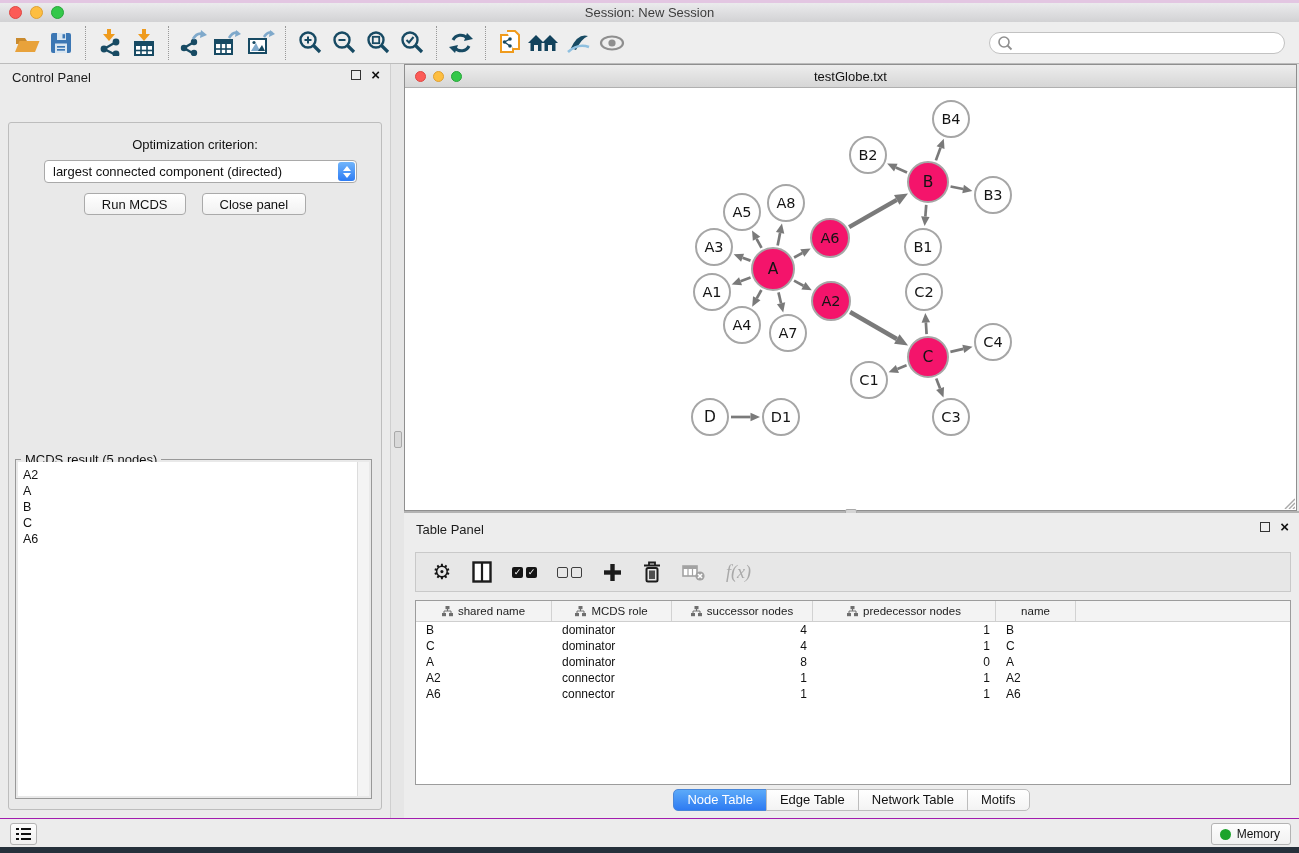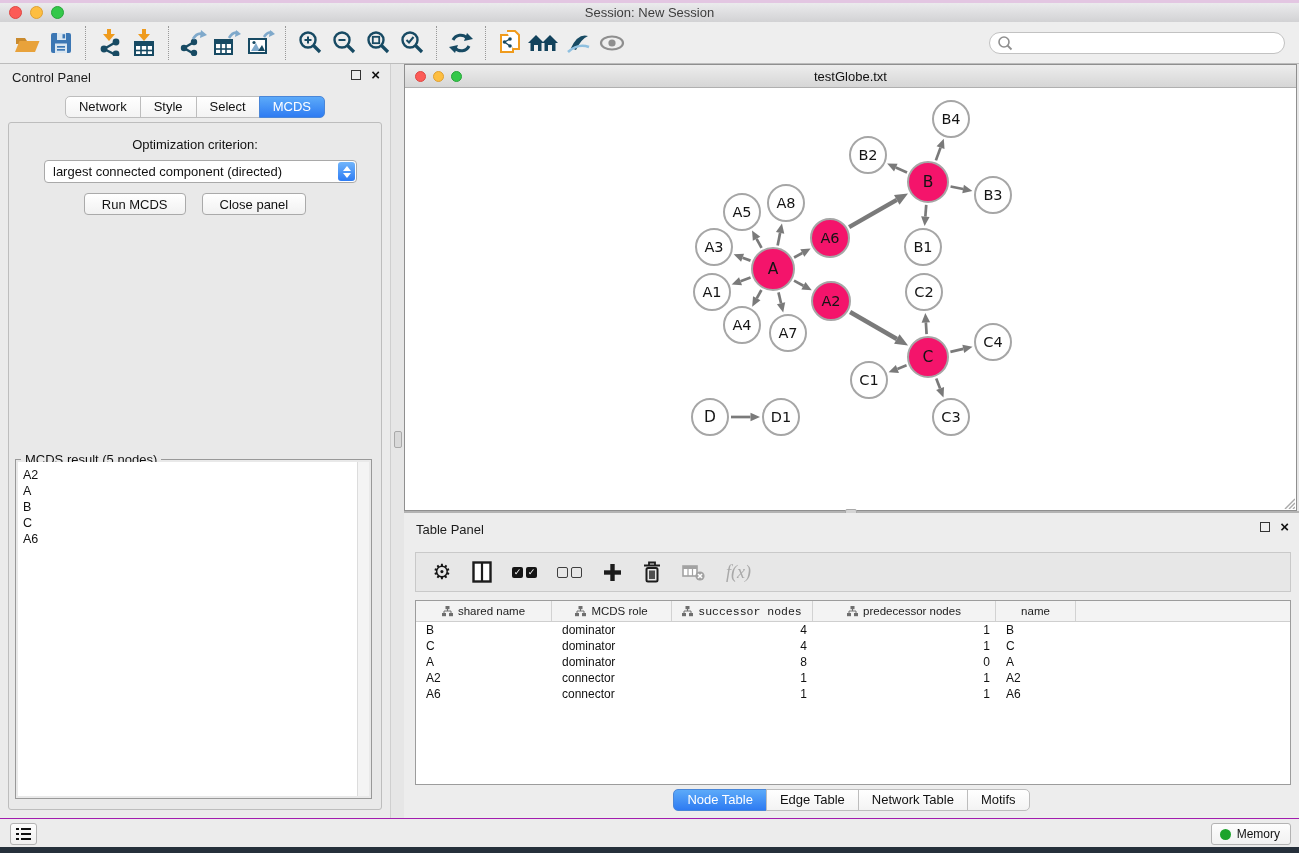--- a/index.html
+++ b/index.html
@@ -291,26 +291,20 @@
     <input placeholder="" style="">
   </div>
 </div>
 
 <div class="control-panel">
   <div class="panel-head">Control Panel</div>
   <div class="panel-icons">
     <span class="float-ic"></span>
     <span class="close-ic">×</span>
   </div>
-  <div class="cp-tabs seg-row" id="cp-tabs">
-      <div class="seg">Network</div>
-      <div class="seg">Style</div>
-      <div class="seg">Select</div>
-      <div class="seg active">MCDS</div>
-    </div>
   <div class="cp-body">
     <div class="opt-label">Optimization criterion:</div>
     <div class="criterion">
       <span>largest connected component (directed)</span>
       <span class="stepper">
         <span class="tri-up"></span>
           <span class="tri-dn"></span>
       </span>
     </div>
     <div class="btn-row">
@@ -506,21 +500,21 @@
         </div>
         <div class="th-cell" style="width: 120px;">
           <svg width="11" height="11">
             <rect x="3.5" y="0" width="4" height="3.2" fill="#6e6e6e"></rect>
             <rect x="0" y="7" width="4" height="3.2" fill="#6e6e6e"></rect>
             <rect x="7" y="7" width="4" height="3.2" fill="#6e6e6e"></rect>
             <path d="M5.5 3 v2 M2 7 V5 h7 v2" stroke="#6e6e6e" stroke-width="1" fill="none"></path>
           </svg>
           <span>MCDS role</span>
         </div>
-        <div class="th-cell" style="width: 141px; font-family: Liberation Mono, monospace;">
+        <div class="th-cell" style="width: 141px;">
           <svg width="11" height="11">
             <rect x="3.5" y="0" width="4" height="3.2" fill="#6e6e6e"></rect>
             <rect x="0" y="7" width="4" height="3.2" fill="#6e6e6e"></rect>
             <rect x="7" y="7" width="4" height="3.2" fill="#6e6e6e"></rect>
             <path d="M5.5 3 v2 M2 7 V5 h7 v2" stroke="#6e6e6e" stroke-width="1" fill="none"></path>
           </svg>
           <span>successor nodes</span>
         </div>
         <div class="th-cell" style="width: 183px;">
           <svg width="11" height="11">

